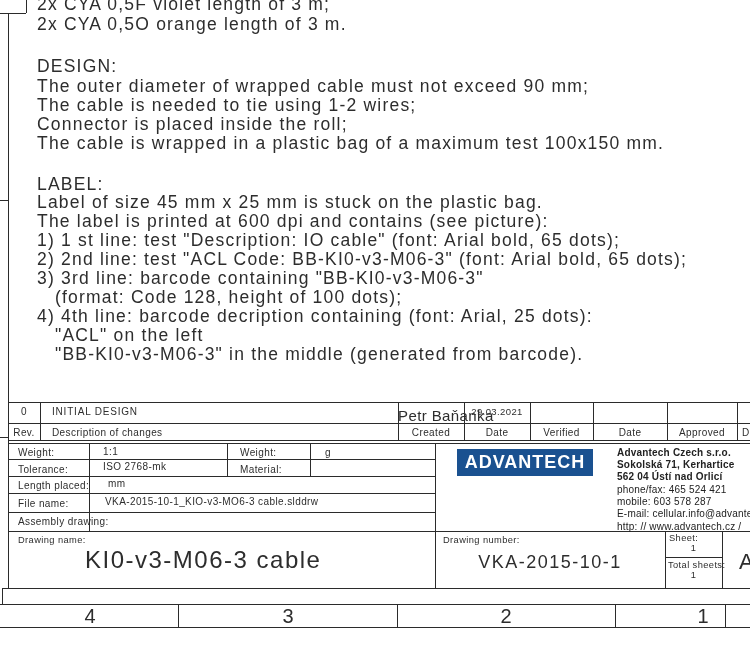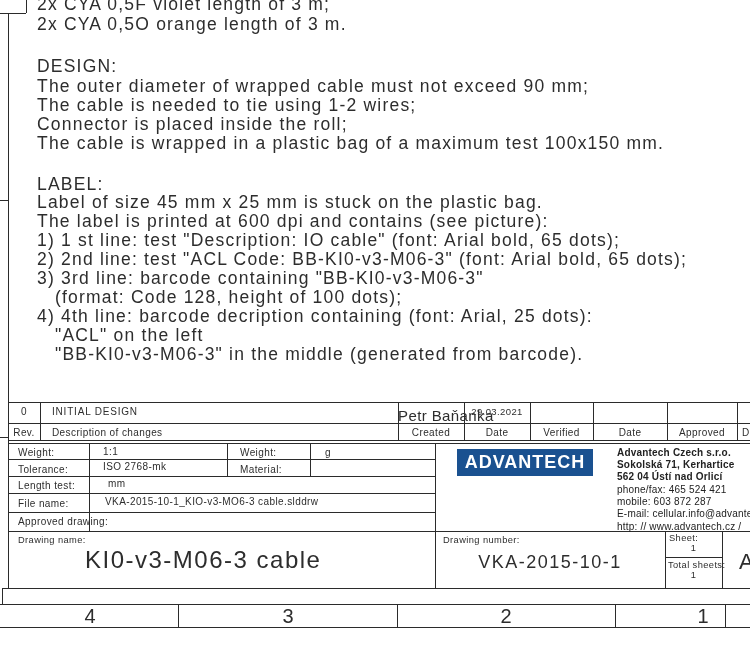--- a/index.html
+++ b/index.html
@@ -88,35 +88,35 @@
   <div class="vl" style="left:227px;top:443px;height:33px"></div>
   <div class="vl" style="left:310px;top:443px;height:33px"></div>
   <div class="vl" style="left:435px;top:443px;height:145px"></div>
   <div class="vl" style="left:665px;top:531px;height:57px"></div>
   <div class="vl" style="left:722px;top:531px;height:57px"></div>
 
   <div class="lbl" style="left:18px;top:447px">Weight:</div>
   <div class="lbl" style="left:103px;top:446px">1:1</div>
   <div class="lbl" style="left:18px;top:464px">Tolerance:</div>
   <div class="lbl" style="left:103px;top:461px">ISO 2768-mk</div>
-  <div class="lbl" style="left:18px;top:480px">Length test:</div>
+  <div class="lbl" style="left:18px;top:480px">Length placed:</div>
   <div class="lbl" style="left:108px;top:478px">mm</div>
   <div class="lbl" style="left:18px;top:498px">File name:</div>
   <div class="lbl" style="left:105px;top:496px">VKA-2015-10-1_KIO-v3-MO6-3 cable.slddrw</div>
-  <div class="lbl" style="left:18px;top:516px">Approved drawing:</div>
+  <div class="lbl" style="left:18px;top:516px">Assembly drawing:</div>
   <div class="lbl" style="left:240px;top:447px">Weight:</div>
   <div class="lbl" style="left:325px;top:447px">g</div>
   <div class="lbl" style="left:240px;top:464px">Material:</div>
 
   <div class="logo" style="background:#1a5190" title="ADVANTECH">ADVANTECH</div>
   <div class="co b" style="top:447px">Advantech Czech s.r.o.</div>
   <div class="co b" style="top:459px">Sokolská 71, Kerhartice</div>
   <div class="co b" style="top:471px">562 04 Ústí nad Orlicí</div>
   <div class="co" style="top:484px">phone/fax: 465 524 421</div>
-  <div class="co" style="top:496px">mobile: 603 872 287</div>
+  <div class="co" style="top:496px">mobile: 603 578 287</div>
   <div class="co" style="top:508px">E-mail: cellular.info@advantech</div>
   <div class="co" style="top:521px">http: // www.advantech.cz /</div>
 
   <div class="lbl sm" style="left:18px;top:535px">Drawing name:</div>
   <div class="big" style="left:85px;top:546px">KI0-v3-M06-3 cable</div>
   <div class="lbl sm" style="left:443px;top:535px">Drawing number:</div>
   <div class="dnum ctr" style="left:435px;top:552px;width:230px">VKA-2015-10-1</div>
   <div class="lbl sm" style="left:669px;top:533px">Sheet:</div>
   <div class="lbl sm ctr" style="left:665px;top:543px;width:57px">1</div>
   <div class="lbl sm" style="left:668px;top:560px">Total sheets:</div>

